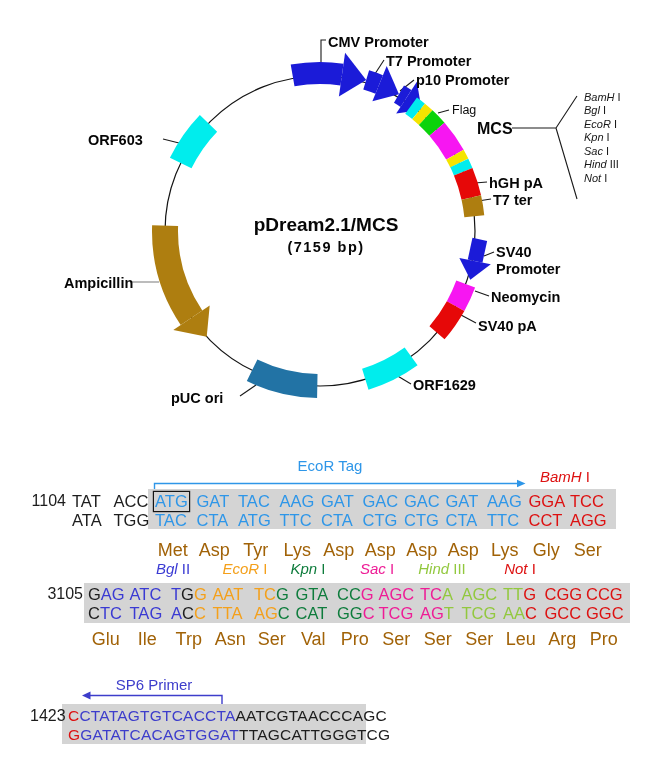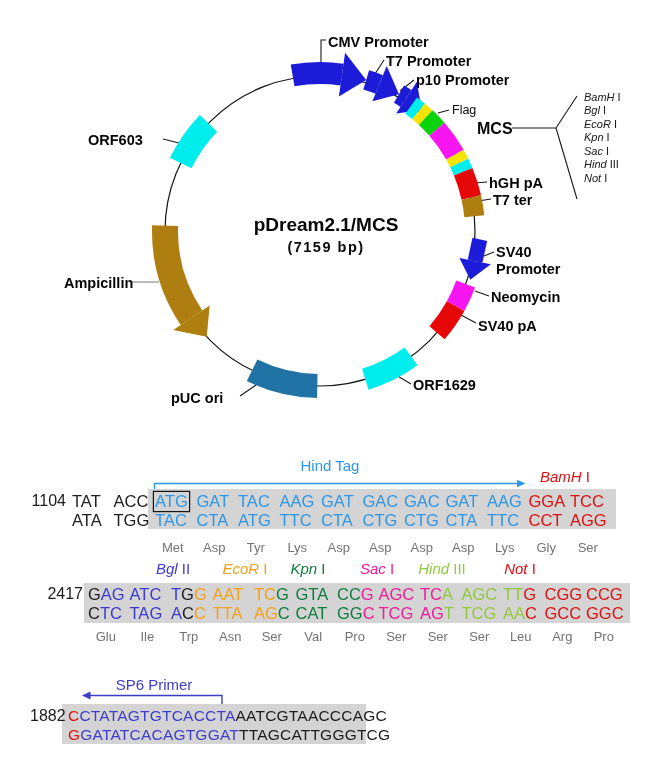--- a/index.html
+++ b/index.html
@@ -14,21 +14,21 @@
   .fnone{fill:none}
   .ldr{stroke:#1a1a1a;stroke-width:1.1;fill:none}
   .ldr-light{stroke:#8f8f8f;stroke-width:1.2;fill:none}
   .blk{position:absolute;left:0;width:652px}
   .gray{position:absolute;background:#d4d4d4}
   .num{position:absolute;text-align:right;font-size:16px;color:#1c1c1c}
   .srow{position:absolute;white-space:nowrap;font-size:16.5px;line-height:19px;height:19px}
   .codon{display:inline-block;width:41.5px;vertical-align:top}
   .cin{display:inline-block}
   .cin.boxed{box-shadow:0 0 0 1.2px #151515;padding:0 1.5px;margin:0 -1.5px}
-  .arow{position:absolute;white-space:nowrap;font-size:13px;color:#737373}
+  .arow{position:absolute;white-space:nowrap;font-size:18px;color:#a16207}
   .amino{display:inline-block;width:41.5px;text-align:center;box-sizing:border-box;padding-right:6px}
   .lbl{position:absolute;transform:translateX(-50%);font-size:15px;white-space:nowrap}
   .lbl i{font-style:italic}
   .b3row{position:absolute;white-space:nowrap;font-size:15.5px;letter-spacing:.2px}
   .asvg{position:absolute;left:0}
 </style>
 </head>
 <body>
 
 <div class="canvas">
@@ -100,21 +100,21 @@
     <text class="enz" x="584" y="101"><tspan>BamH</tspan><tspan class="rn" dx="3">I</tspan></text>
     <text class="enz" x="584" y="114"><tspan>Bgl</tspan><tspan class="rn" dx="3">I</tspan></text>
     <text class="enz" x="584" y="127.5"><tspan>EcoR</tspan><tspan class="rn" dx="3">I</tspan></text>
     <text class="enz" x="584" y="141"><tspan>Kpn</tspan><tspan class="rn" dx="3">I</tspan></text>
     <text class="enz" x="584" y="154.5"><tspan>Sac</tspan><tspan class="rn" dx="3">I</tspan></text>
     <text class="enz" x="584" y="168"><tspan>Hind</tspan><tspan class="rn" dx="3">III</tspan></text>
     <text class="enz" x="584" y="181.5"><tspan>Not</tspan><tspan class="rn" dx="3">I</tspan></text>
   </svg>
 
   <section class="blk" style="top:455px;height:110px">
-    <span class="lbl" id="b1tag" style="left: 330px; top: 2px; color: rgb(46, 150, 232);">Hind Tag</span>
+    <span class="lbl" id="b1tag" style="left: 330px; top: 2px; color: rgb(46, 150, 232);">EcoR Tag</span>
     <svg class="asvg" style="top:23px" width="652" height="14" viewBox="0 0 652 14">
       <path id="b1arrowline" d="M154.5,13 L154.5,5.5 L517,5.5" fill="none" stroke-width="1.4" stroke="#2E96E8"></path>
       <polygon id="b1arrowhead" points="517,1.8 525.5,5.5 517,9.2" fill="#2E96E8"></polygon>
     </svg>
     <span class="lbl" id="b1site" style="left: 565px; top: 13px; color: rgb(221, 17, 17);"><i>BamH</i><span>&nbsp;I</span></span>
     <div class="gray" style="left:148px;top:34px;width:468px;height:40px"></div>
     <div class="num" style="left:30px;top:37px;width:36px">1104</div>
     <div class="srow" id="b1top" style="left:72px;top:37px"><span class="codon"><span class="cin"><span style="color: rgb(29, 29, 29);">T</span><span style="color: rgb(29, 29, 29);">A</span><span style="color: rgb(29, 29, 29);">T</span></span></span><span class="codon"><span class="cin"><span style="color: rgb(29, 29, 29);">A</span><span style="color: rgb(29, 29, 29);">C</span><span style="color: rgb(29, 29, 29);">C</span></span></span><span class="codon"><span class="cin boxed"><span style="color: rgb(46, 150, 232);">A</span><span style="color: rgb(46, 150, 232);">T</span><span style="color: rgb(46, 150, 232);">G</span></span></span><span class="codon"><span class="cin"><span style="color: rgb(46, 150, 232);">G</span><span style="color: rgb(46, 150, 232);">A</span><span style="color: rgb(46, 150, 232);">T</span></span></span><span class="codon"><span class="cin"><span style="color: rgb(46, 150, 232);">T</span><span style="color: rgb(46, 150, 232);">A</span><span style="color: rgb(46, 150, 232);">C</span></span></span><span class="codon"><span class="cin"><span style="color: rgb(46, 150, 232);">A</span><span style="color: rgb(46, 150, 232);">A</span><span style="color: rgb(46, 150, 232);">G</span></span></span><span class="codon"><span class="cin"><span style="color: rgb(46, 150, 232);">G</span><span style="color: rgb(46, 150, 232);">A</span><span style="color: rgb(46, 150, 232);">T</span></span></span><span class="codon"><span class="cin"><span style="color: rgb(46, 150, 232);">G</span><span style="color: rgb(46, 150, 232);">A</span><span style="color: rgb(46, 150, 232);">C</span></span></span><span class="codon"><span class="cin"><span style="color: rgb(46, 150, 232);">G</span><span style="color: rgb(46, 150, 232);">A</span><span style="color: rgb(46, 150, 232);">C</span></span></span><span class="codon"><span class="cin"><span style="color: rgb(46, 150, 232);">G</span><span style="color: rgb(46, 150, 232);">A</span><span style="color: rgb(46, 150, 232);">T</span></span></span><span class="codon"><span class="cin"><span style="color: rgb(46, 150, 232);">A</span><span style="color: rgb(46, 150, 232);">A</span><span style="color: rgb(46, 150, 232);">G</span></span></span><span class="codon"><span class="cin"><span style="color: rgb(221, 17, 17);">G</span><span style="color: rgb(221, 17, 17);">G</span><span style="color: rgb(221, 17, 17);">A</span></span></span><span class="codon"><span class="cin"><span style="color: rgb(221, 17, 17);">T</span><span style="color: rgb(221, 17, 17);">C</span><span style="color: rgb(221, 17, 17);">C</span></span></span></div>
     <div class="srow" id="b1bot" style="left:72px;top:56px"><span class="codon"><span class="cin"><span style="color: rgb(29, 29, 29);">A</span><span style="color: rgb(29, 29, 29);">T</span><span style="color: rgb(29, 29, 29);">A</span></span></span><span class="codon"><span class="cin"><span style="color: rgb(29, 29, 29);">T</span><span style="color: rgb(29, 29, 29);">G</span><span style="color: rgb(29, 29, 29);">G</span></span></span><span class="codon"><span class="cin"><span style="color: rgb(46, 150, 232);">T</span><span style="color: rgb(46, 150, 232);">A</span><span style="color: rgb(46, 150, 232);">C</span></span></span><span class="codon"><span class="cin"><span style="color: rgb(46, 150, 232);">C</span><span style="color: rgb(46, 150, 232);">T</span><span style="color: rgb(46, 150, 232);">A</span></span></span><span class="codon"><span class="cin"><span style="color: rgb(46, 150, 232);">A</span><span style="color: rgb(46, 150, 232);">T</span><span style="color: rgb(46, 150, 232);">G</span></span></span><span class="codon"><span class="cin"><span style="color: rgb(46, 150, 232);">T</span><span style="color: rgb(46, 150, 232);">T</span><span style="color: rgb(46, 150, 232);">C</span></span></span><span class="codon"><span class="cin"><span style="color: rgb(46, 150, 232);">C</span><span style="color: rgb(46, 150, 232);">T</span><span style="color: rgb(46, 150, 232);">A</span></span></span><span class="codon"><span class="cin"><span style="color: rgb(46, 150, 232);">C</span><span style="color: rgb(46, 150, 232);">T</span><span style="color: rgb(46, 150, 232);">G</span></span></span><span class="codon"><span class="cin"><span style="color: rgb(46, 150, 232);">C</span><span style="color: rgb(46, 150, 232);">T</span><span style="color: rgb(46, 150, 232);">G</span></span></span><span class="codon"><span class="cin"><span style="color: rgb(46, 150, 232);">C</span><span style="color: rgb(46, 150, 232);">T</span><span style="color: rgb(46, 150, 232);">A</span></span></span><span class="codon"><span class="cin"><span style="color: rgb(46, 150, 232);">T</span><span style="color: rgb(46, 150, 232);">T</span><span style="color: rgb(46, 150, 232);">C</span></span></span><span class="codon"><span class="cin"><span style="color: rgb(221, 17, 17);">C</span><span style="color: rgb(221, 17, 17);">C</span><span style="color: rgb(221, 17, 17);">T</span></span></span><span class="codon"><span class="cin"><span style="color: rgb(221, 17, 17);">A</span><span style="color: rgb(221, 17, 17);">G</span><span style="color: rgb(221, 17, 17);">G</span></span></span></div>
     <div class="arow" id="b1ami" style="left:72px;top:85px"><span class="amino"></span><span class="amino"></span><span class="amino">Met</span><span class="amino">Asp</span><span class="amino">Tyr</span><span class="amino">Lys</span><span class="amino">Asp</span><span class="amino">Asp</span><span class="amino">Asp</span><span class="amino">Asp</span><span class="amino">Lys</span><span class="amino">Gly</span><span class="amino">Ser</span></div>
@@ -123,31 +123,31 @@
   <section class="blk" style="top:558px;height:95px">
     <div id="b2labels">
         <span class="lbl" style="left: 173px; top: 2px; color: rgb(58, 58, 211);"><i>Bgl</i><span>&nbsp;II</span></span>
         <span class="lbl" style="left: 245px; top: 2px; color: rgb(244, 160, 27);"><i>EcoR</i><span>&nbsp;I</span></span>
         <span class="lbl" style="left: 308px; top: 2px; color: rgb(14, 124, 60);"><i>Kpn</i><span>&nbsp;I</span></span>
         <span class="lbl" style="left: 377px; top: 2px; color: rgb(238, 28, 150);"><i>Sac</i><span>&nbsp;I</span></span>
         <span class="lbl" style="left: 442px; top: 2px; color: rgb(146, 200, 62);"><i>Hind</i><span>&nbsp;III</span></span>
         <span class="lbl" style="left: 520px; top: 2px; color: rgb(221, 17, 17);"><i>Not</i><span>&nbsp;I</span></span>
       </div>
     <div class="gray" style="left:84px;top:25px;width:546px;height:40px"></div>
-    <div class="num" style="left:30px;top:27px;width:53px">2417</div>
+    <div class="num" style="left:30px;top:27px;width:53px">3105</div>
     <div class="srow" id="b2top" style="left:88px;top:27px"><span class="codon"><span class="cin"><span style="color: rgb(29, 29, 29);">G</span><span style="color: rgb(58, 58, 211);">A</span><span style="color: rgb(58, 58, 211);">G</span></span></span><span class="codon"><span class="cin"><span style="color: rgb(58, 58, 211);">A</span><span style="color: rgb(58, 58, 211);">T</span><span style="color: rgb(58, 58, 211);">C</span></span></span><span class="codon"><span class="cin"><span style="color: rgb(58, 58, 211);">T</span><span style="color: rgb(29, 29, 29);">G</span><span style="color: rgb(244, 160, 27);">G</span></span></span><span class="codon"><span class="cin"><span style="color: rgb(244, 160, 27);">A</span><span style="color: rgb(244, 160, 27);">A</span><span style="color: rgb(244, 160, 27);">T</span></span></span><span class="codon"><span class="cin"><span style="color: rgb(244, 160, 27);">T</span><span style="color: rgb(244, 160, 27);">C</span><span style="color: rgb(14, 124, 60);">G</span></span></span><span class="codon"><span class="cin"><span style="color: rgb(14, 124, 60);">G</span><span style="color: rgb(14, 124, 60);">T</span><span style="color: rgb(14, 124, 60);">A</span></span></span><span class="codon"><span class="cin"><span style="color: rgb(14, 124, 60);">C</span><span style="color: rgb(14, 124, 60);">C</span><span style="color: rgb(238, 28, 150);">G</span></span></span><span class="codon"><span class="cin"><span style="color: rgb(238, 28, 150);">A</span><span style="color: rgb(238, 28, 150);">G</span><span style="color: rgb(238, 28, 150);">C</span></span></span><span class="codon"><span class="cin"><span style="color: rgb(238, 28, 150);">T</span><span style="color: rgb(238, 28, 150);">C</span><span style="color: rgb(146, 200, 62);">A</span></span></span><span class="codon"><span class="cin"><span style="color: rgb(146, 200, 62);">A</span><span style="color: rgb(146, 200, 62);">G</span><span style="color: rgb(146, 200, 62);">C</span></span></span><span class="codon"><span class="cin"><span style="color: rgb(146, 200, 62);">T</span><span style="color: rgb(146, 200, 62);">T</span><span style="color: rgb(221, 17, 17);">G</span></span></span><span class="codon"><span class="cin"><span style="color: rgb(221, 17, 17);">C</span><span style="color: rgb(221, 17, 17);">G</span><span style="color: rgb(221, 17, 17);">G</span></span></span><span class="codon"><span class="cin"><span style="color: rgb(221, 17, 17);">C</span><span style="color: rgb(221, 17, 17);">C</span><span style="color: rgb(221, 17, 17);">G</span></span></span></div>
     <div class="srow" id="b2bot" style="left:88px;top:46px"><span class="codon"><span class="cin"><span style="color: rgb(29, 29, 29);">C</span><span style="color: rgb(58, 58, 211);">T</span><span style="color: rgb(58, 58, 211);">C</span></span></span><span class="codon"><span class="cin"><span style="color: rgb(58, 58, 211);">T</span><span style="color: rgb(58, 58, 211);">A</span><span style="color: rgb(58, 58, 211);">G</span></span></span><span class="codon"><span class="cin"><span style="color: rgb(58, 58, 211);">A</span><span style="color: rgb(29, 29, 29);">C</span><span style="color: rgb(244, 160, 27);">C</span></span></span><span class="codon"><span class="cin"><span style="color: rgb(244, 160, 27);">T</span><span style="color: rgb(244, 160, 27);">T</span><span style="color: rgb(244, 160, 27);">A</span></span></span><span class="codon"><span class="cin"><span style="color: rgb(244, 160, 27);">A</span><span style="color: rgb(244, 160, 27);">G</span><span style="color: rgb(14, 124, 60);">C</span></span></span><span class="codon"><span class="cin"><span style="color: rgb(14, 124, 60);">C</span><span style="color: rgb(14, 124, 60);">A</span><span style="color: rgb(14, 124, 60);">T</span></span></span><span class="codon"><span class="cin"><span style="color: rgb(14, 124, 60);">G</span><span style="color: rgb(14, 124, 60);">G</span><span style="color: rgb(238, 28, 150);">C</span></span></span><span class="codon"><span class="cin"><span style="color: rgb(238, 28, 150);">T</span><span style="color: rgb(238, 28, 150);">C</span><span style="color: rgb(238, 28, 150);">G</span></span></span><span class="codon"><span class="cin"><span style="color: rgb(238, 28, 150);">A</span><span style="color: rgb(238, 28, 150);">G</span><span style="color: rgb(146, 200, 62);">T</span></span></span><span class="codon"><span class="cin"><span style="color: rgb(146, 200, 62);">T</span><span style="color: rgb(146, 200, 62);">C</span><span style="color: rgb(146, 200, 62);">G</span></span></span><span class="codon"><span class="cin"><span style="color: rgb(146, 200, 62);">A</span><span style="color: rgb(146, 200, 62);">A</span><span style="color: rgb(221, 17, 17);">C</span></span></span><span class="codon"><span class="cin"><span style="color: rgb(221, 17, 17);">G</span><span style="color: rgb(221, 17, 17);">C</span><span style="color: rgb(221, 17, 17);">C</span></span></span><span class="codon"><span class="cin"><span style="color: rgb(221, 17, 17);">G</span><span style="color: rgb(221, 17, 17);">G</span><span style="color: rgb(221, 17, 17);">C</span></span></span></div>
     <div class="arow" id="b2ami" style="left:88px;top:71px"><span class="amino">Glu</span><span class="amino">Ile</span><span class="amino">Trp</span><span class="amino">Asn</span><span class="amino">Ser</span><span class="amino">Val</span><span class="amino">Pro</span><span class="amino">Ser</span><span class="amino">Ser</span><span class="amino">Ser</span><span class="amino">Leu</span><span class="amino">Arg</span><span class="amino">Pro</span></div>
   </section>
 
   <section class="blk" style="top:672px;height:93px">
     <span class="lbl" id="b3tag" style="left: 154px; top: 4px; color: rgb(61, 61, 203);">SP6 Primer</span>
     <svg class="asvg" style="top:18px" width="400" height="22" viewBox="0 0 400 22">
       <path id="b3brkline" d="M90,5.5 L222,5.5 L222,18" fill="none" stroke-width="1.4" stroke="#3D3DCB"></path>
       <polygon id="b3brkhead" points="82,5.5 90.5,1.5 90.5,9.5" fill="#3D3DCB"></polygon>
     </svg>
     <div class="gray" style="left:62px;top:32px;width:304px;height:40px"></div>
-    <div class="num" style="left:30px;top:35px;width:32px">1882</div>
+    <div class="num" style="left:30px;top:35px;width:32px">1423</div>
     <div class="b3row" id="b3top" style="left:68px;top:35px"><span style="color: rgb(221, 17, 17);">C</span><span style="color: rgb(61, 61, 203);">C</span><span style="color: rgb(61, 61, 203);">T</span><span style="color: rgb(61, 61, 203);">A</span><span style="color: rgb(61, 61, 203);">T</span><span style="color: rgb(61, 61, 203);">A</span><span style="color: rgb(61, 61, 203);">G</span><span style="color: rgb(61, 61, 203);">T</span><span style="color: rgb(61, 61, 203);">G</span><span style="color: rgb(61, 61, 203);">T</span><span style="color: rgb(61, 61, 203);">C</span><span style="color: rgb(61, 61, 203);">A</span><span style="color: rgb(61, 61, 203);">C</span><span style="color: rgb(61, 61, 203);">C</span><span style="color: rgb(61, 61, 203);">T</span><span style="color: rgb(61, 61, 203);">A</span><span style="color: rgb(29, 29, 29);">A</span><span style="color: rgb(29, 29, 29);">A</span><span style="color: rgb(29, 29, 29);">T</span><span style="color: rgb(29, 29, 29);">C</span><span style="color: rgb(29, 29, 29);">G</span><span style="color: rgb(29, 29, 29);">T</span><span style="color: rgb(29, 29, 29);">A</span><span style="color: rgb(29, 29, 29);">A</span><span style="color: rgb(29, 29, 29);">C</span><span style="color: rgb(29, 29, 29);">C</span><span style="color: rgb(29, 29, 29);">C</span><span style="color: rgb(29, 29, 29);">A</span><span style="color: rgb(29, 29, 29);">G</span><span style="color: rgb(29, 29, 29);">C</span></div>
     <div class="b3row" id="b3bot" style="left:68px;top:54px"><span style="color: rgb(221, 17, 17);">G</span><span style="color: rgb(61, 61, 203);">G</span><span style="color: rgb(61, 61, 203);">A</span><span style="color: rgb(61, 61, 203);">T</span><span style="color: rgb(61, 61, 203);">A</span><span style="color: rgb(61, 61, 203);">T</span><span style="color: rgb(61, 61, 203);">C</span><span style="color: rgb(61, 61, 203);">A</span><span style="color: rgb(61, 61, 203);">C</span><span style="color: rgb(61, 61, 203);">A</span><span style="color: rgb(61, 61, 203);">G</span><span style="color: rgb(61, 61, 203);">T</span><span style="color: rgb(61, 61, 203);">G</span><span style="color: rgb(61, 61, 203);">G</span><span style="color: rgb(61, 61, 203);">A</span><span style="color: rgb(61, 61, 203);">T</span><span style="color: rgb(29, 29, 29);">T</span><span style="color: rgb(29, 29, 29);">T</span><span style="color: rgb(29, 29, 29);">A</span><span style="color: rgb(29, 29, 29);">G</span><span style="color: rgb(29, 29, 29);">C</span><span style="color: rgb(29, 29, 29);">A</span><span style="color: rgb(29, 29, 29);">T</span><span style="color: rgb(29, 29, 29);">T</span><span style="color: rgb(29, 29, 29);">G</span><span style="color: rgb(29, 29, 29);">G</span><span style="color: rgb(29, 29, 29);">G</span><span style="color: rgb(29, 29, 29);">T</span><span style="color: rgb(29, 29, 29);">C</span><span style="color: rgb(29, 29, 29);">G</span></div>
   </section>
 
 </div>
 
 </body></html>

